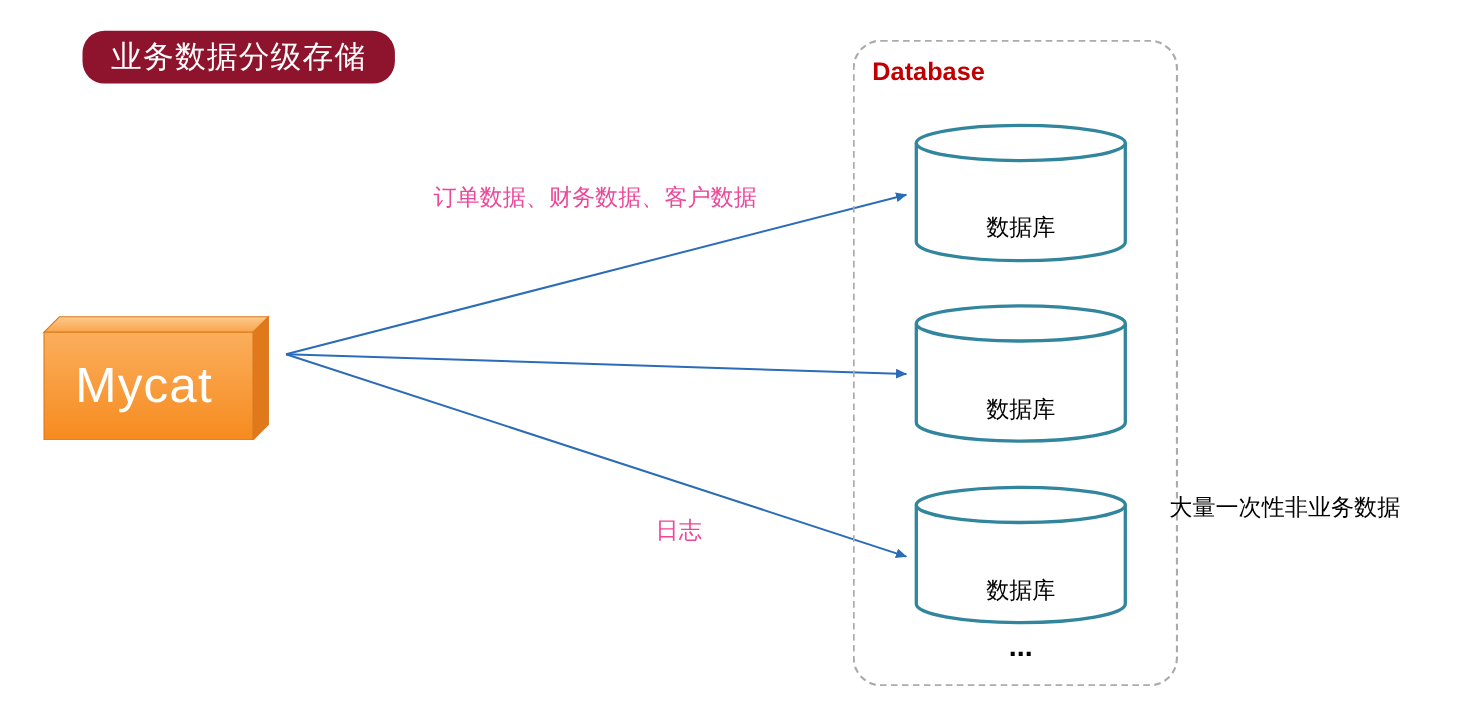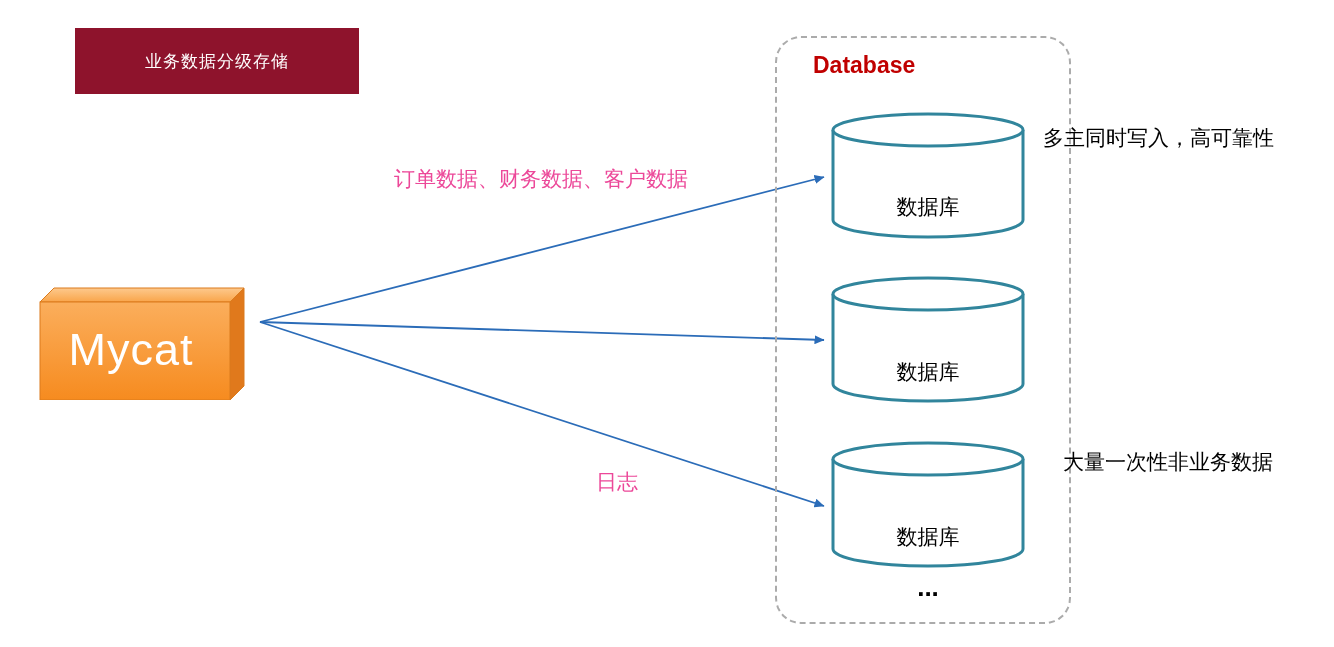--- a/index.html
+++ b/index.html
@@ -12,26 +12,27 @@
     position: relative;
     width: 1334px;
     height: 647px;
     background: #ffffff;
     overflow: hidden;
   }
   
   .title-badge {
     position: absolute;
     left: 75px; top: 28px;
-    width: 284px; height: 66px;
+    width: 284px; height: 48px;
     background: #8e132c;
     color: #ffffff;
-    font-size: 17px;
+    font-size: 28px;
     display: flex; align-items: center; justify-content: center;
     letter-spacing: 1px;
+    border-radius: 20px;
   }
   
   .mycat-svg {
     position: absolute;
     left: 38px; top: 286px;
     width: 208px; height: 114px;
   }
   .mycat-label {
     position: absolute;
     left: 40px; top: 302px;
@@ -49,21 +50,20 @@
     border: 2px dashed #ababab;
     border-radius: 26px;
     box-sizing: border-box;
   }
   .db-group-title {
     position: absolute;
     left: 793px; top: 52px;
     color: #c00000;
     font-weight: bold;
     font-size: 23px;
-    margin-left: 20px;
   }
   
   .cylinder {
     position: absolute;
     width: 196px; height: 128px;
     left: 830px;
   }
   .cyl-1 { top: 112px; }
   .cyl-2 { top: 276px; }
   .cyl-3 { top: 441px; }
@@ -171,16 +171,15 @@
   <div class="cyl-label cyl-label-2">数据库</div>
 
   <svg class="cylinder cyl-3" viewBox="0 0 196 128" aria-hidden="true">
     <path d="M3,18 V108 A95,17 0 0 0 193,108 V18" fill="#ffffff" stroke="#31859c" stroke-width="3"></path>
     <ellipse cx="98" cy="18" rx="95" ry="16" fill="#ffffff" stroke="#31859c" stroke-width="3"></ellipse>
   </svg>
   <div class="cyl-label cyl-label-3">数据库</div>
 
   <div class="ellipsis">...</div>
 
-  <div class="annotation annotation-1">多主同时写入，高可靠性</div>
   <div class="annotation annotation-3">大量一次性非业务数据</div>
 
 </div>
 
 </body></html>

